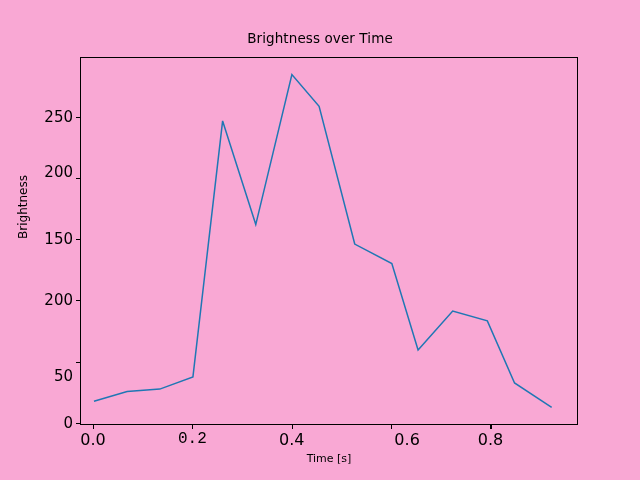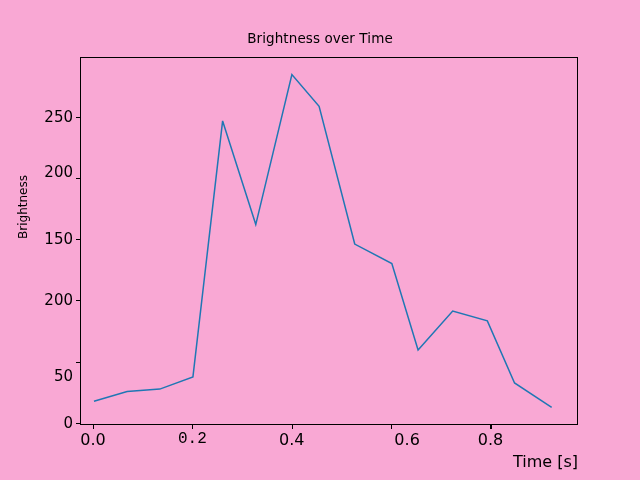--- a/index.html
+++ b/index.html
@@ -85,22 +85,22 @@
     top: 425px;
     width: 1.05px;
     height: 4px;
     background: #000000;
   }
   #xlabel {
     position: absolute;
     left: 80px;
     top: 452px;
     width: 498px;
-    text-align: right;
-    font-size: 16px;
+    text-align: center;
+    font-size: 11px;
     color: #000000;
   }
   #ylabel {
     position: absolute;
     left: -52px;
     top: 200px;
     width: 150px;
     text-align: center;
     font-size: 12px;
     color: #000000;

